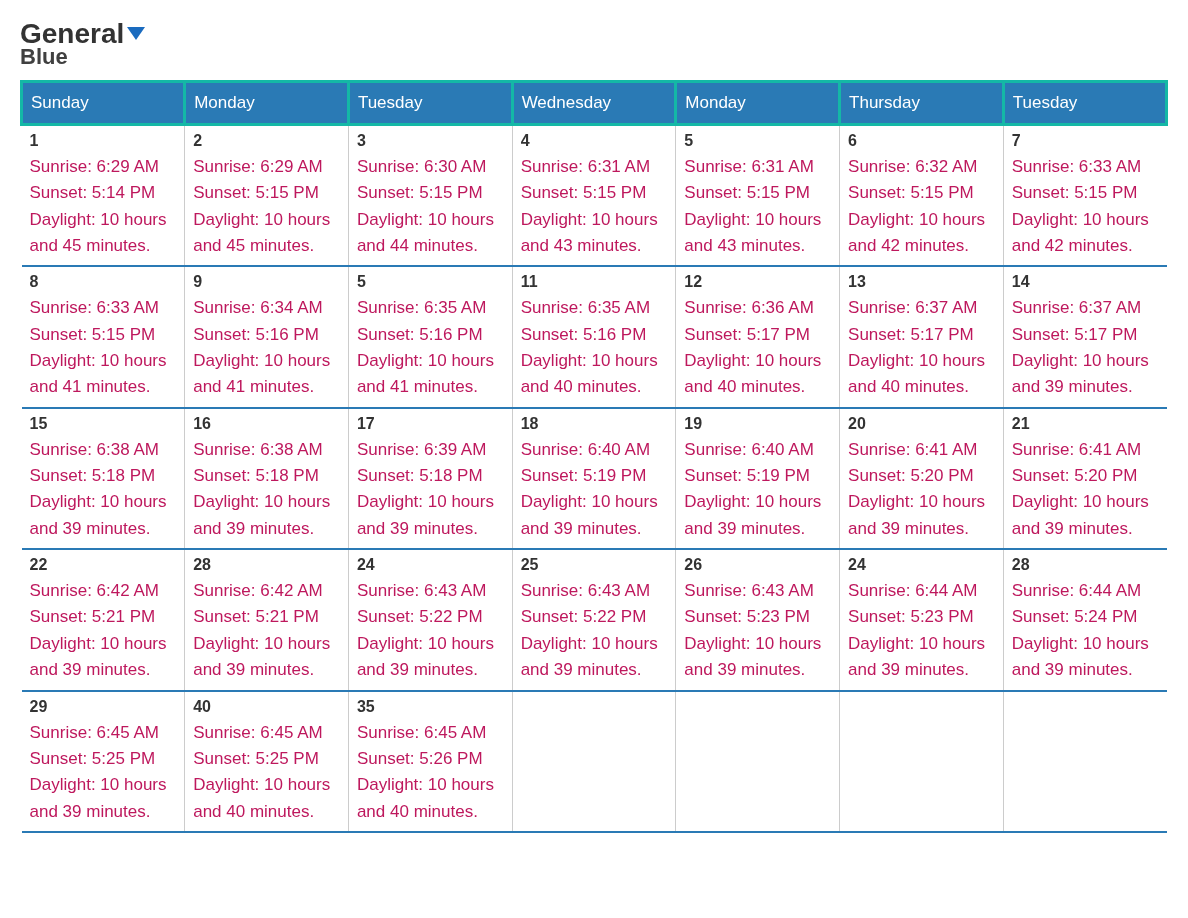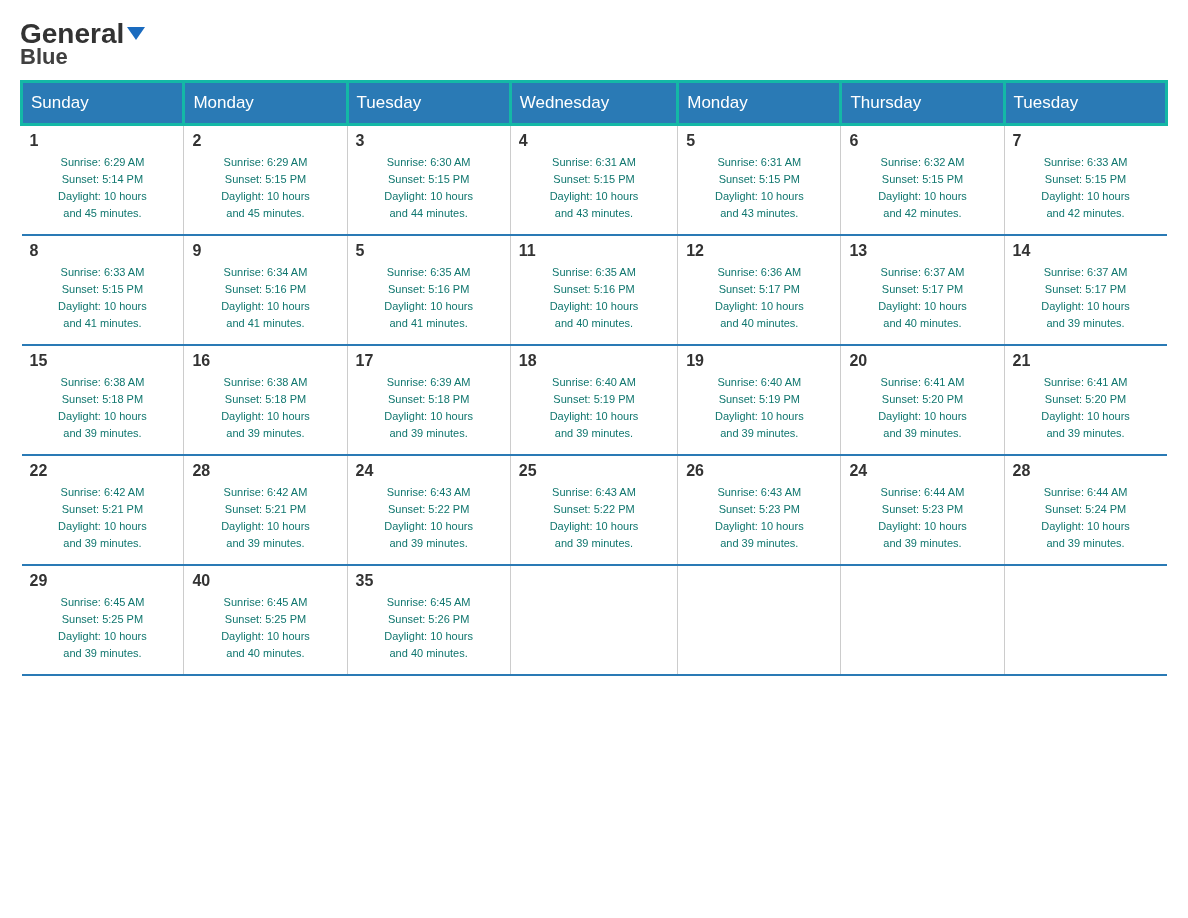--- a/index.html
+++ b/index.html
@@ -76,24 +76,23 @@
     }
     tbody td:last-child {
       border-right: none;
     }
     .day-num {
       font-size: 16px;
       font-weight: bold;
       margin-bottom: 4px;
     }
     .day-info {
-      font-size: 11px;
+      font-size: 17px;
       line-height: 1.55;
-      color: #0f766e;
-      text-align: center;
+      color: #be185d;
     }
   </style>
 </head>
 <body>
 
 <div class="header">
   <div class="logo">
     <div class="logo-text">
       General<span style="display:inline-block;width:0;height:0;border-left:9px solid transparent;border-right:9px solid transparent;border-top:13px solid #1a6bbf;margin-left:3px;vertical-align:middle;position:relative;top:-2px;"></span>
     </div>

